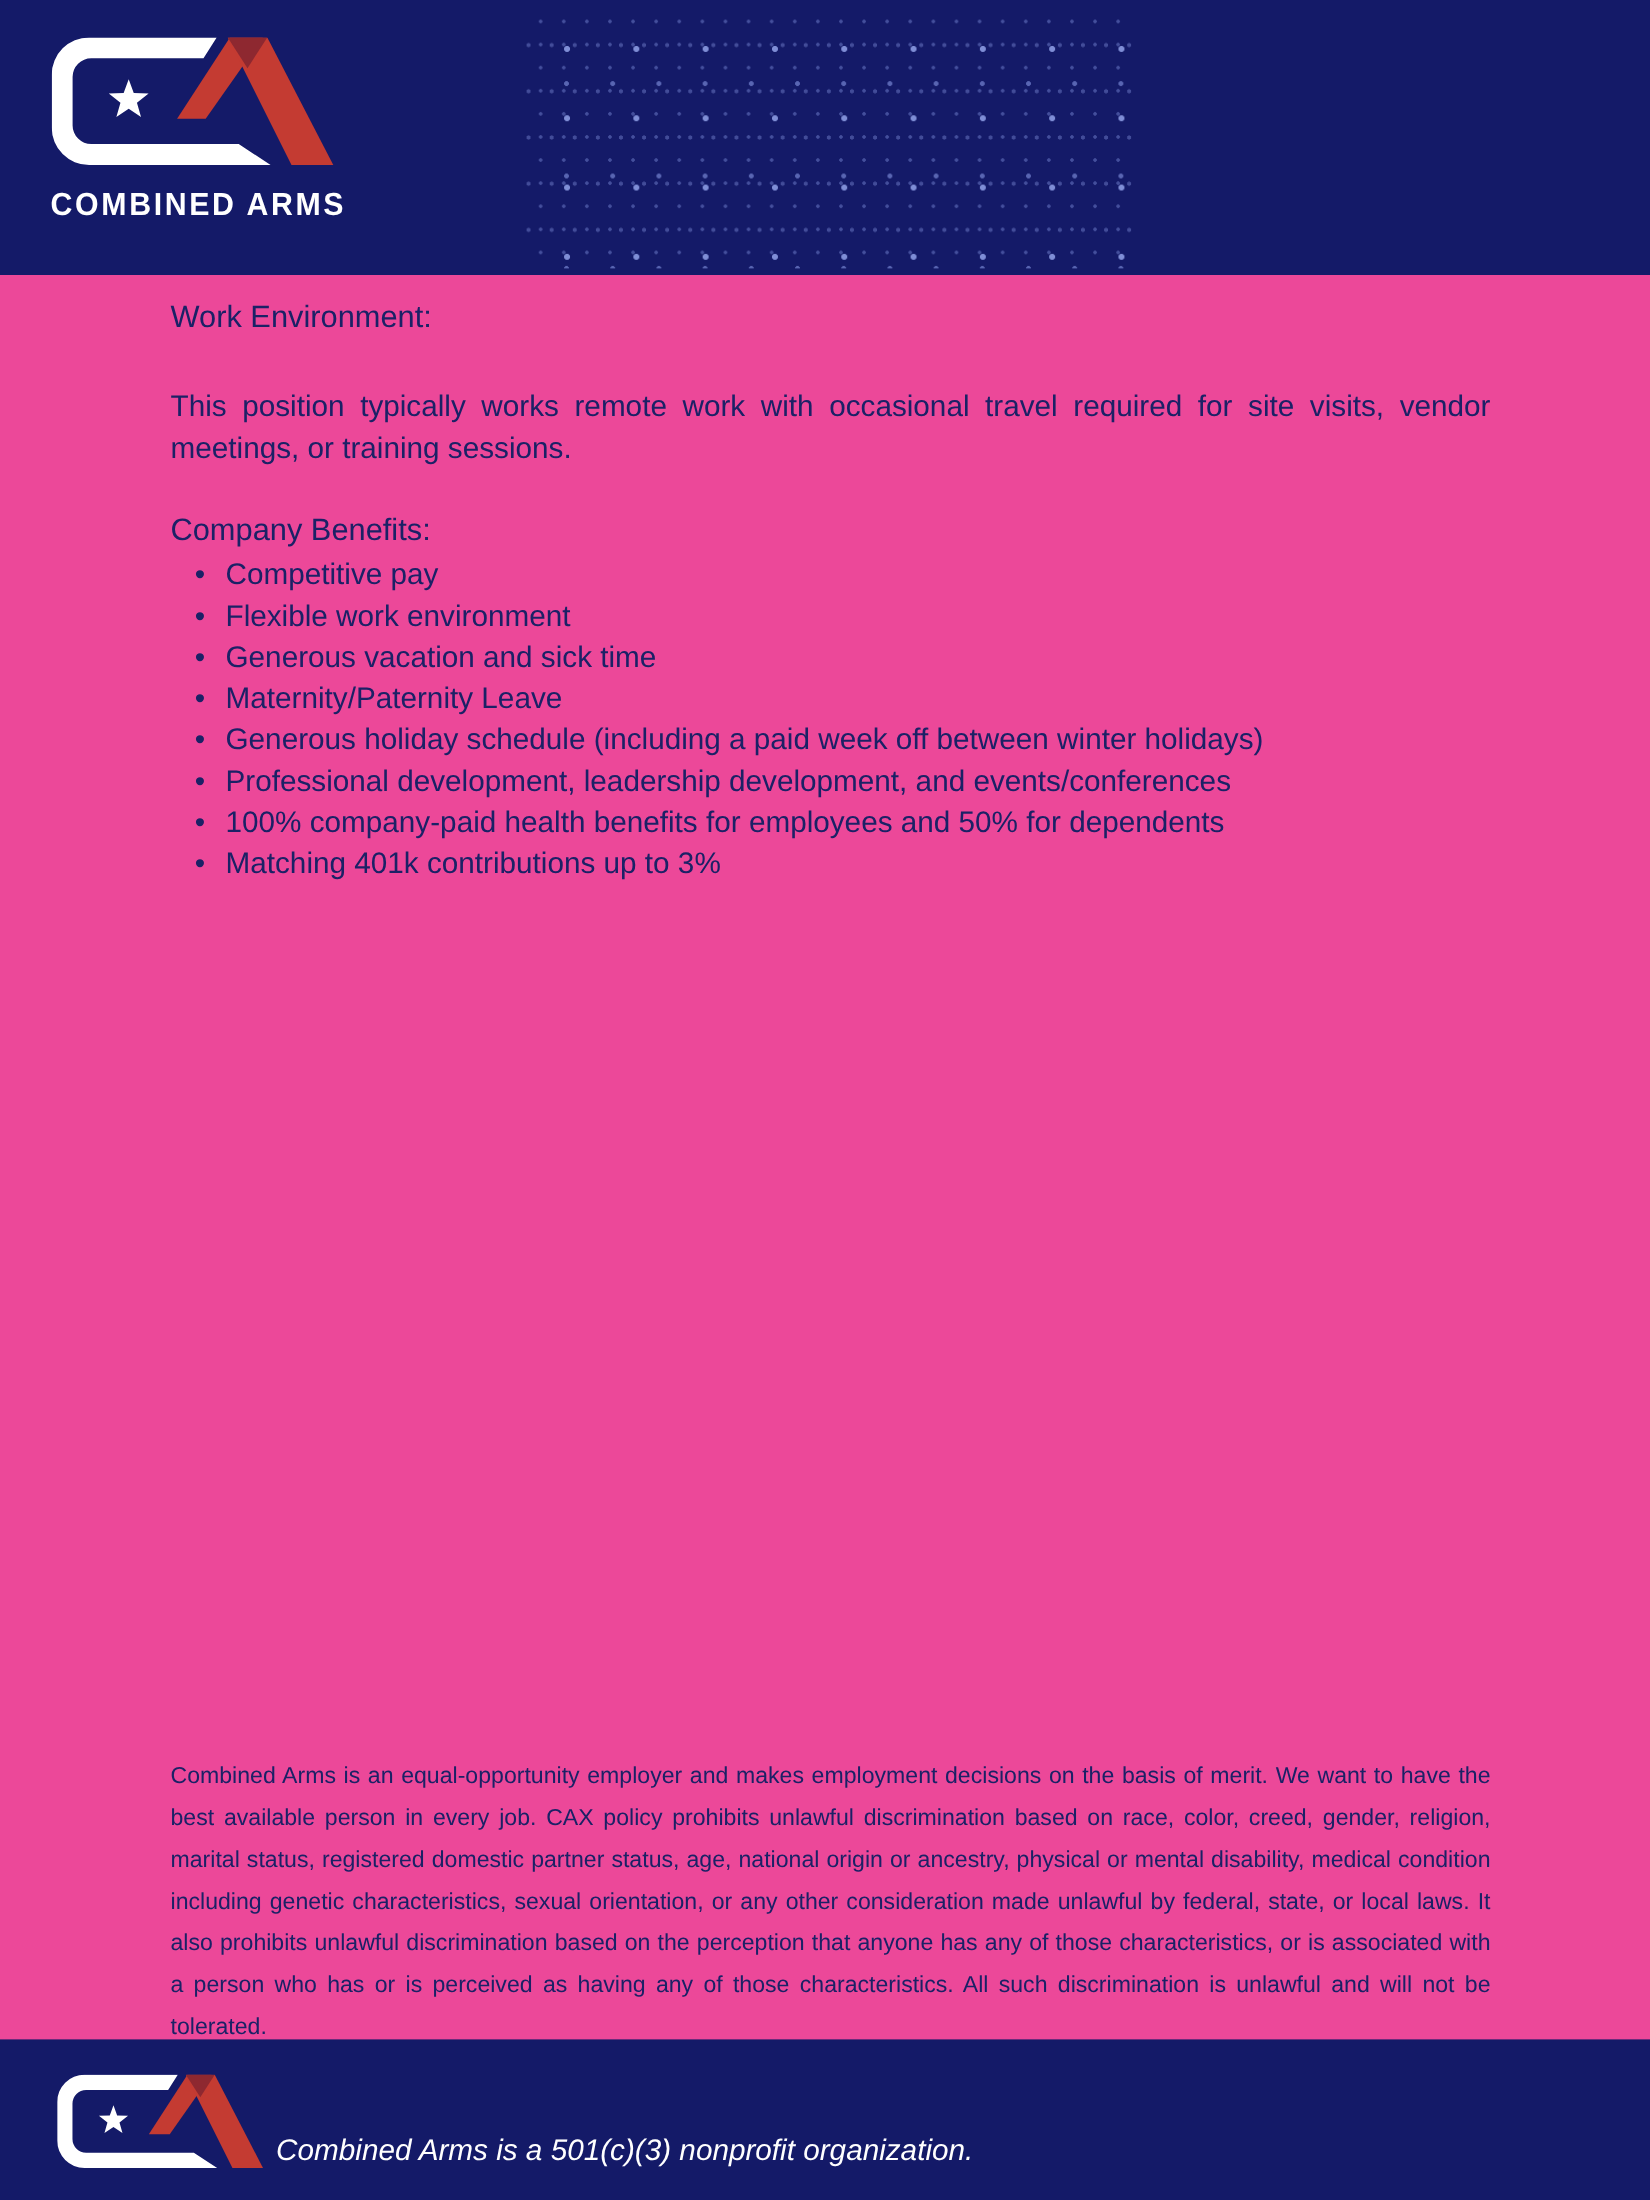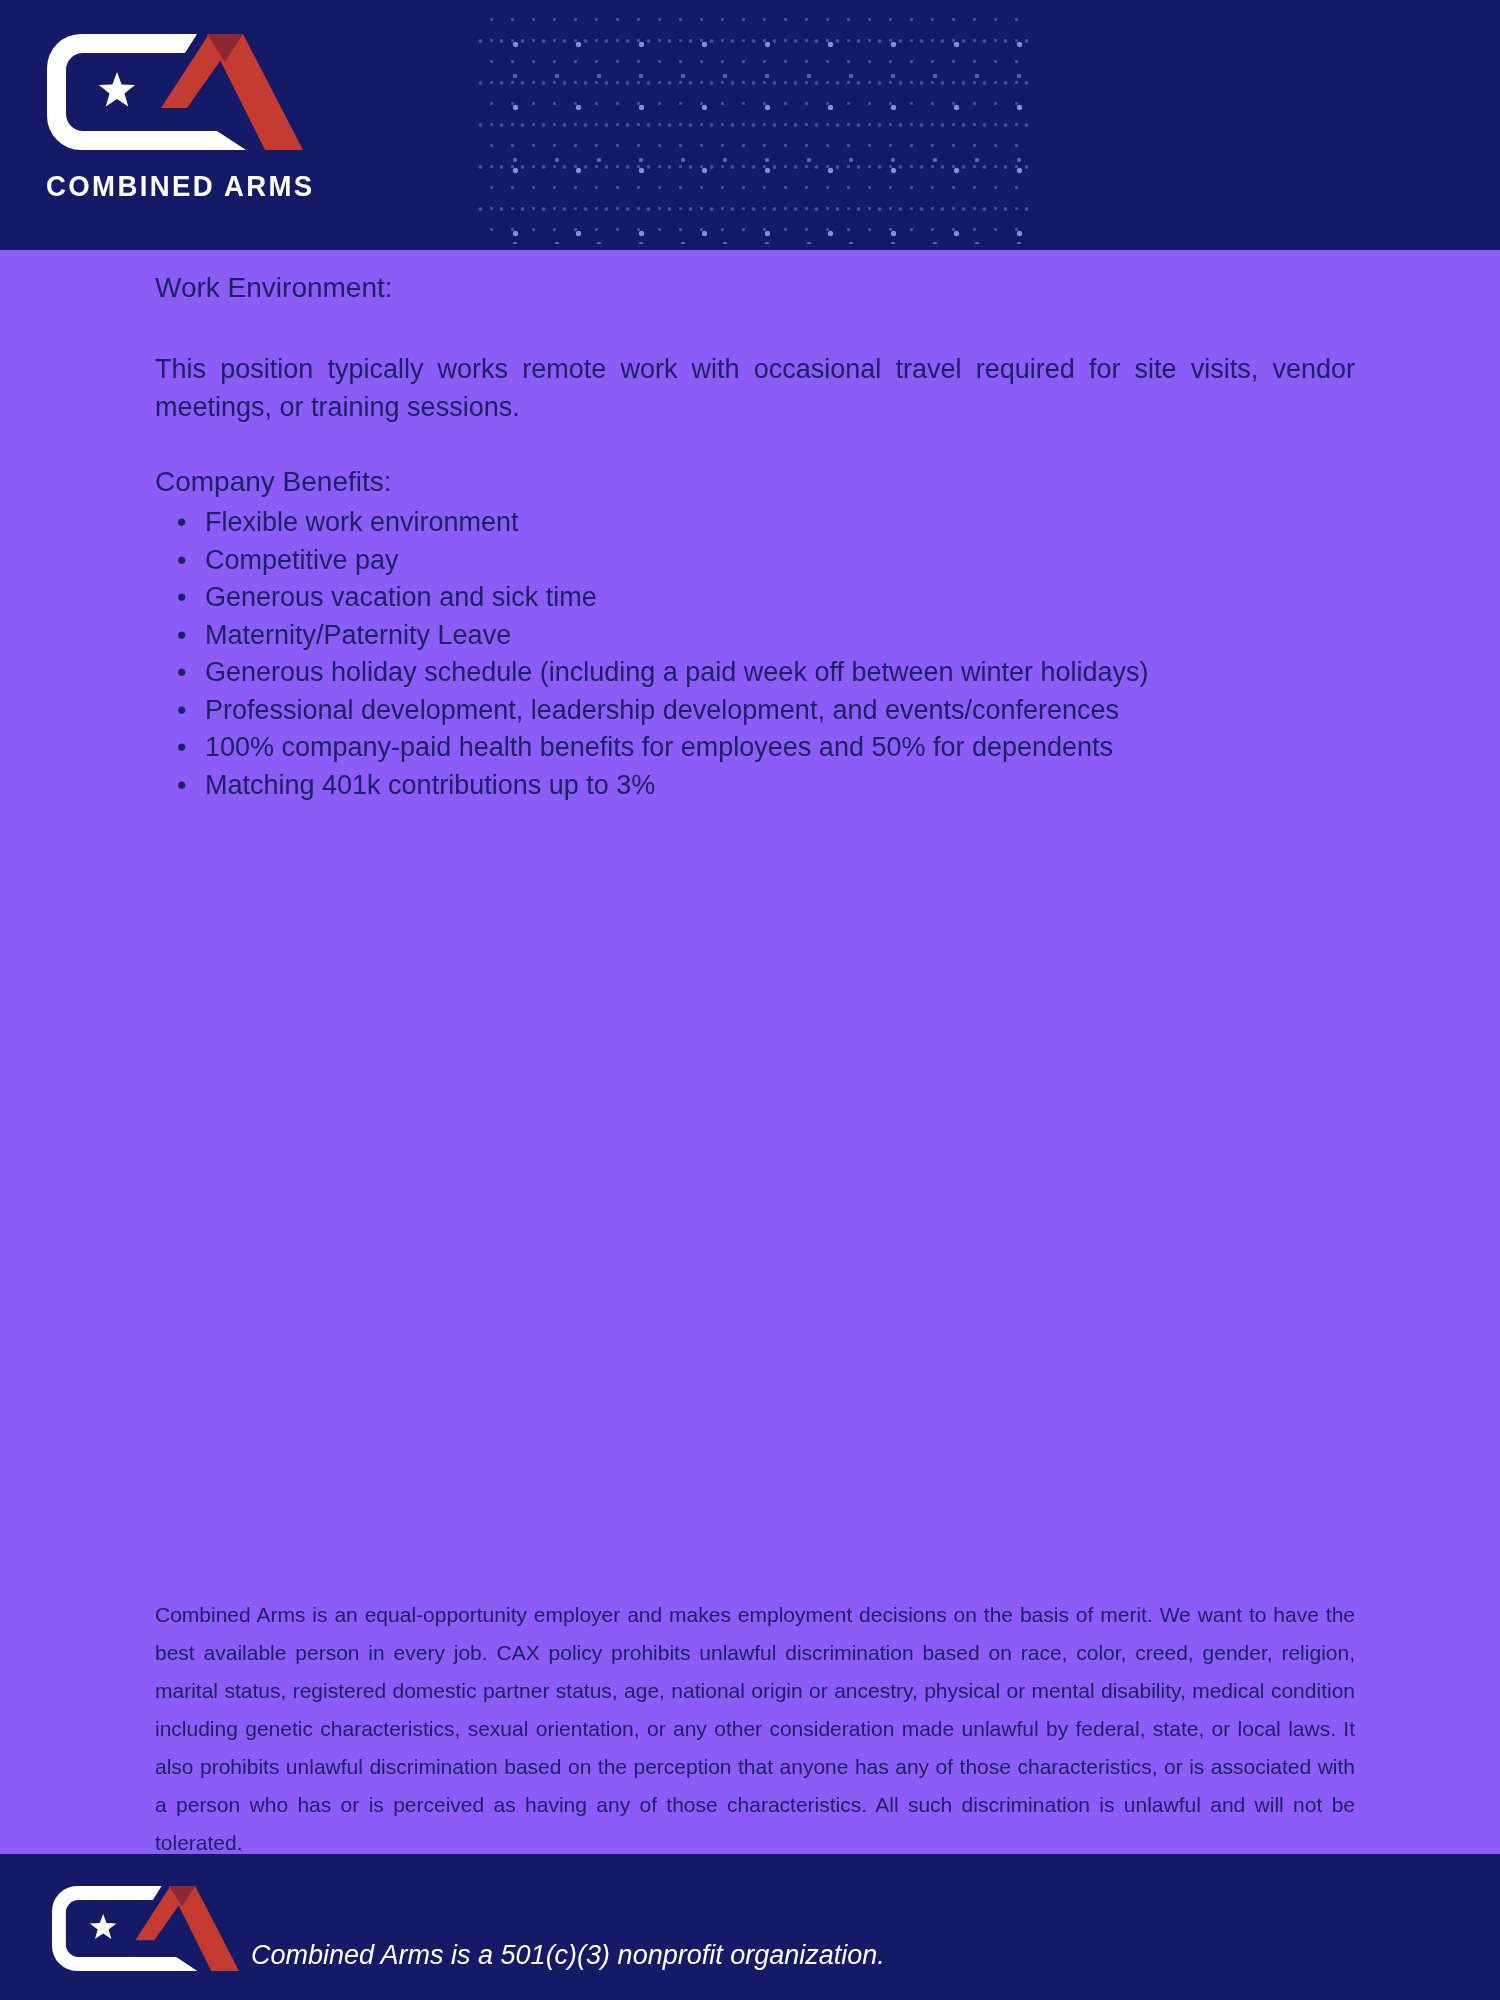--- a/index.html
+++ b/index.html
@@ -1,20 +1,20 @@
 <!DOCTYPE html>
 <html><head>
 <meta charset="utf-8">
 <style>
   html,body { margin:0; padding:0; background:#e8e8ee; }
   .page {
     position:relative;
     width:1500px; height:2000px;
     margin:0 auto;
-    background:#8b5cf6;
+    background:#ec4899;
     font-family:"Liberation Sans","DejaVu Sans",sans-serif;
     color:#1B2166;
     overflow:hidden;
   }
 
   
   .band { position:absolute; left:0; width:1500px; background:#141A68; }
   .band.header { top:0; height:250px; }
   .band.footer { top:1854px; height:146px; }
 
@@ -105,22 +105,22 @@
       <use href="#ca-mark"></use>
     </svg>
   <div class="wordmark">COMBINED ARMS</div>
 
   <div id="work-heading" class="h-underline">Work Environment:</div>
   <div id="work-para" class="para">This position typically works remote work with occasional travel required for site visits, vendor meetings, or training sessions.</div>
 
   <div id="benefits-heading" class="h-underline">Company Benefits:</div>
   <ul class="benefits">
 
-  <li class="benefit">Flexible work environment</li>
-      <li class="benefit">Competitive pay</li>
+  <li class="benefit">Competitive pay</li>
+      <li class="benefit">Flexible work environment</li>
       <li class="benefit">Generous vacation and sick time</li>
       <li class="benefit">Maternity/Paternity Leave</li>
       <li class="benefit">Generous holiday schedule (including a paid week off between winter holidays)</li>
       <li class="benefit">Professional development, leadership development, and events/conferences</li>
       <li class="benefit">100% company-paid health benefits for employees and 50% for dependents</li>
       <li class="benefit">Matching 401k contributions up to 3%</li>
     </ul>
 
   <div class="eeo">Combined Arms is an equal-opportunity employer and makes employment decisions on the basis of merit. We want to have the best available person in every job. CAX policy prohibits unlawful discrimination based on race, color, creed, gender, religion, marital status, registered domestic partner status, age, national origin or ancestry, physical or mental disability, medical condition including genetic characteristics, sexual orientation, or any other consideration made unlawful by federal, state, or local laws. It also prohibits unlawful discrimination based on the perception that anyone has any of those characteristics, or is associated with a person who has or is perceived as having any of those characteristics. All such discrimination is unlawful and will not be tolerated.</div>
 

